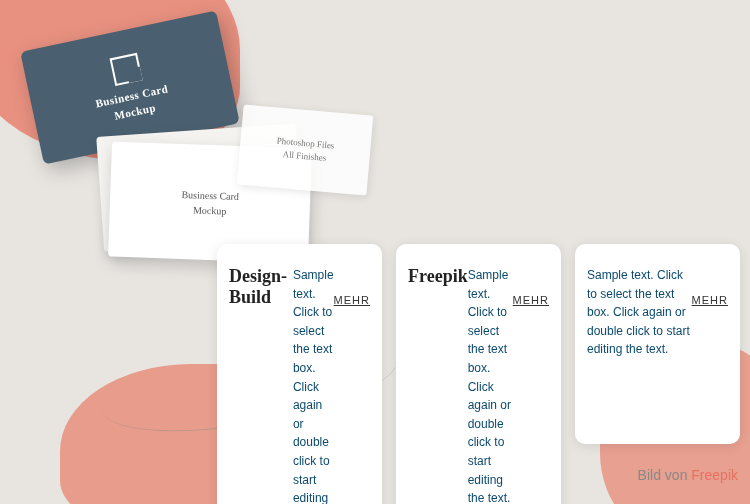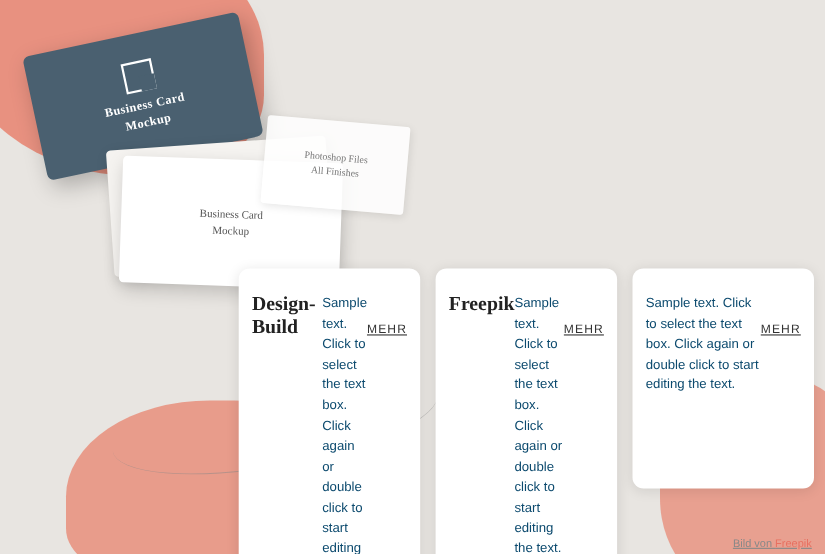--- a/index.html
+++ b/index.html
@@ -227,26 +227,25 @@
       color: #333;
       letter-spacing: 1px;
       text-transform: uppercase;
       text-decoration: underline;
       cursor: pointer;
     }
 
     
     .attribution {
       position: absolute;
-      bottom: 4px;
+      bottom: 21px;
       right: 12px;
-      font-size: 10px;
+      font-size: 14px;
       color: #888;
       font-family: 'Arial', sans-serif;
-      text-decoration: underline;
     }
 
     .attribution a {
       color: #e87060;
       text-decoration: none;
     }
   </style>
 </head>
 <body>
 

